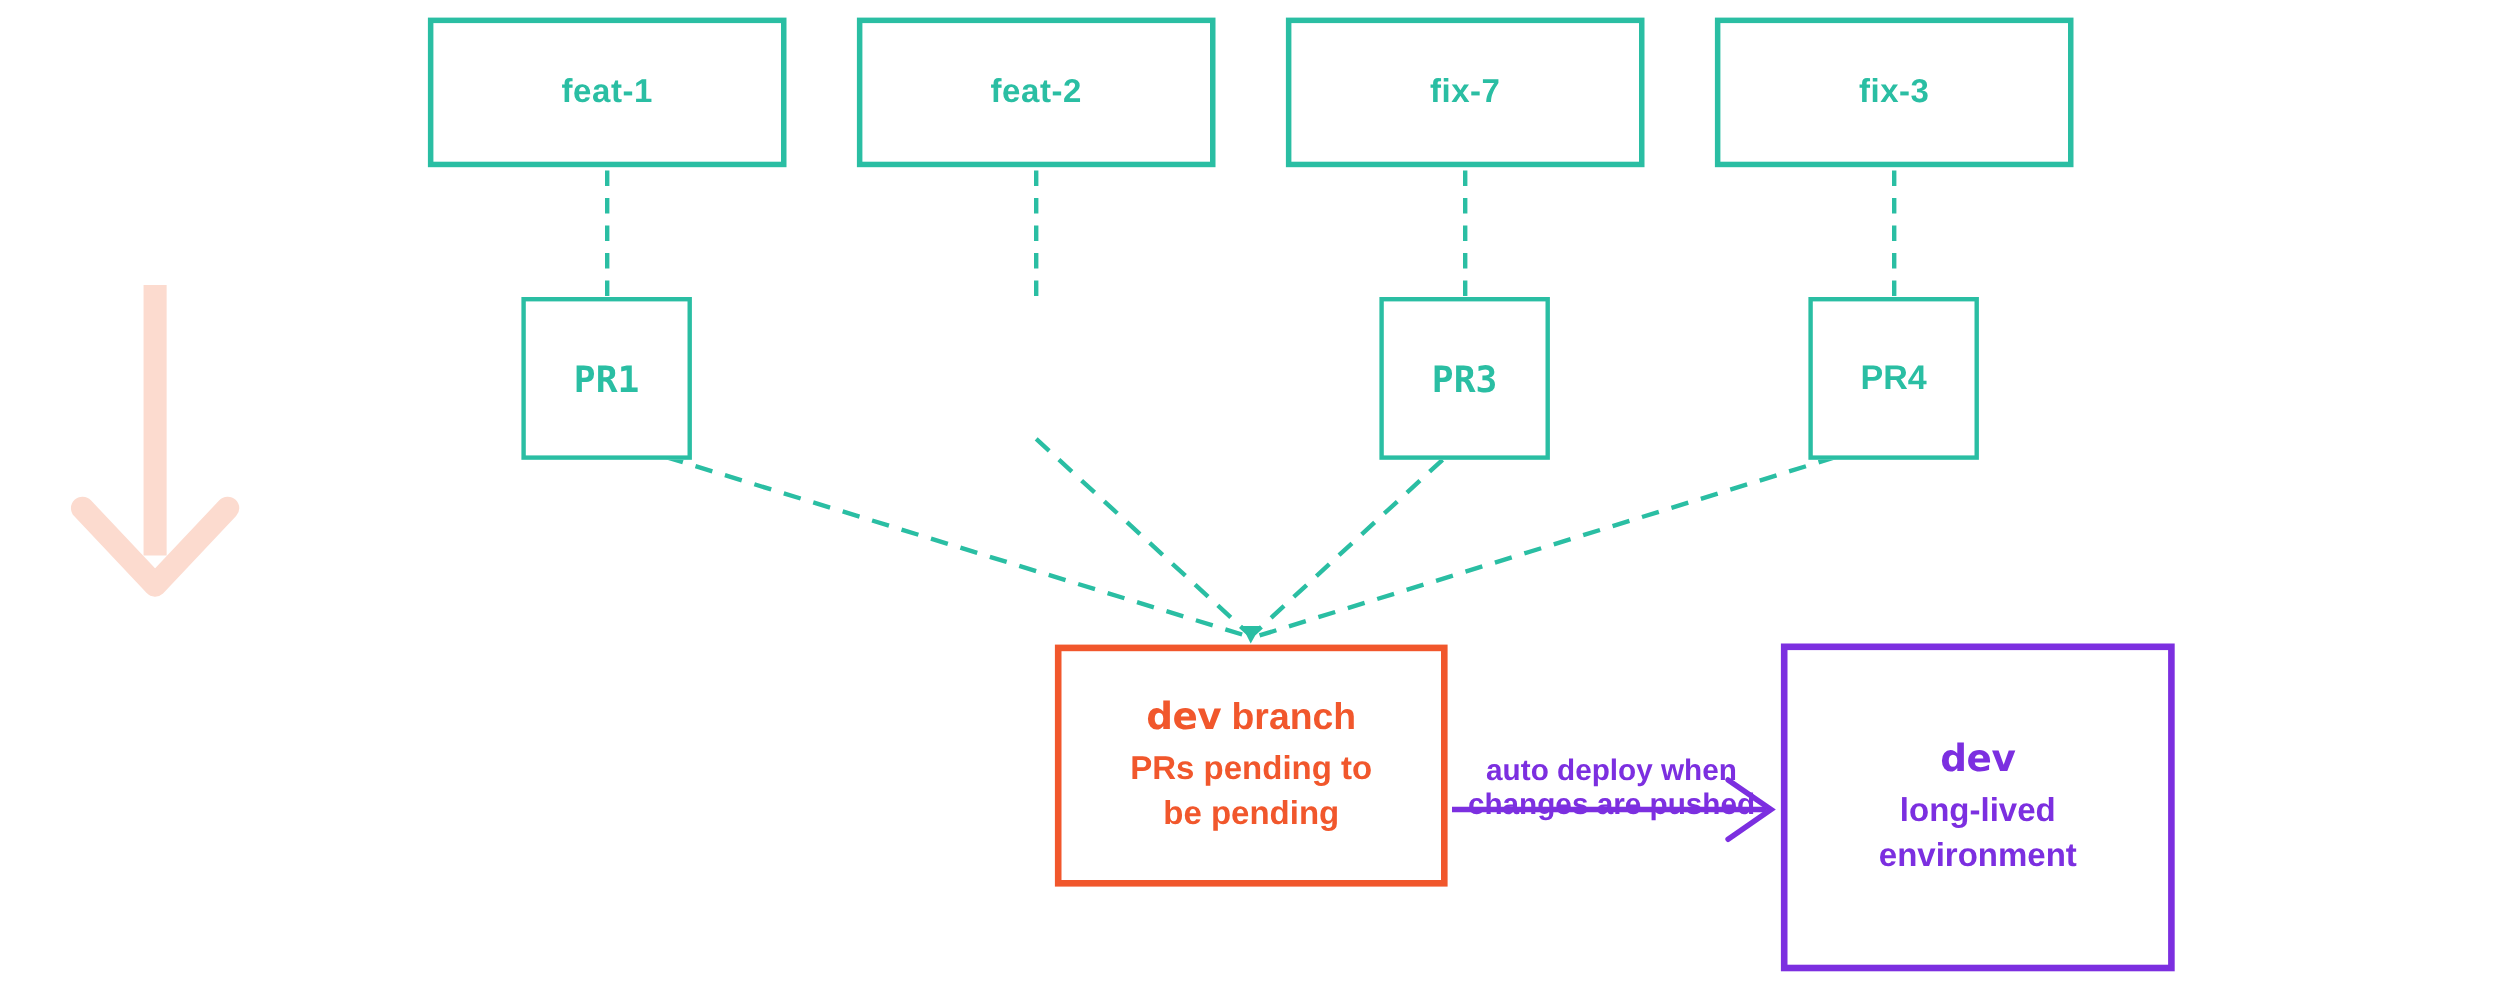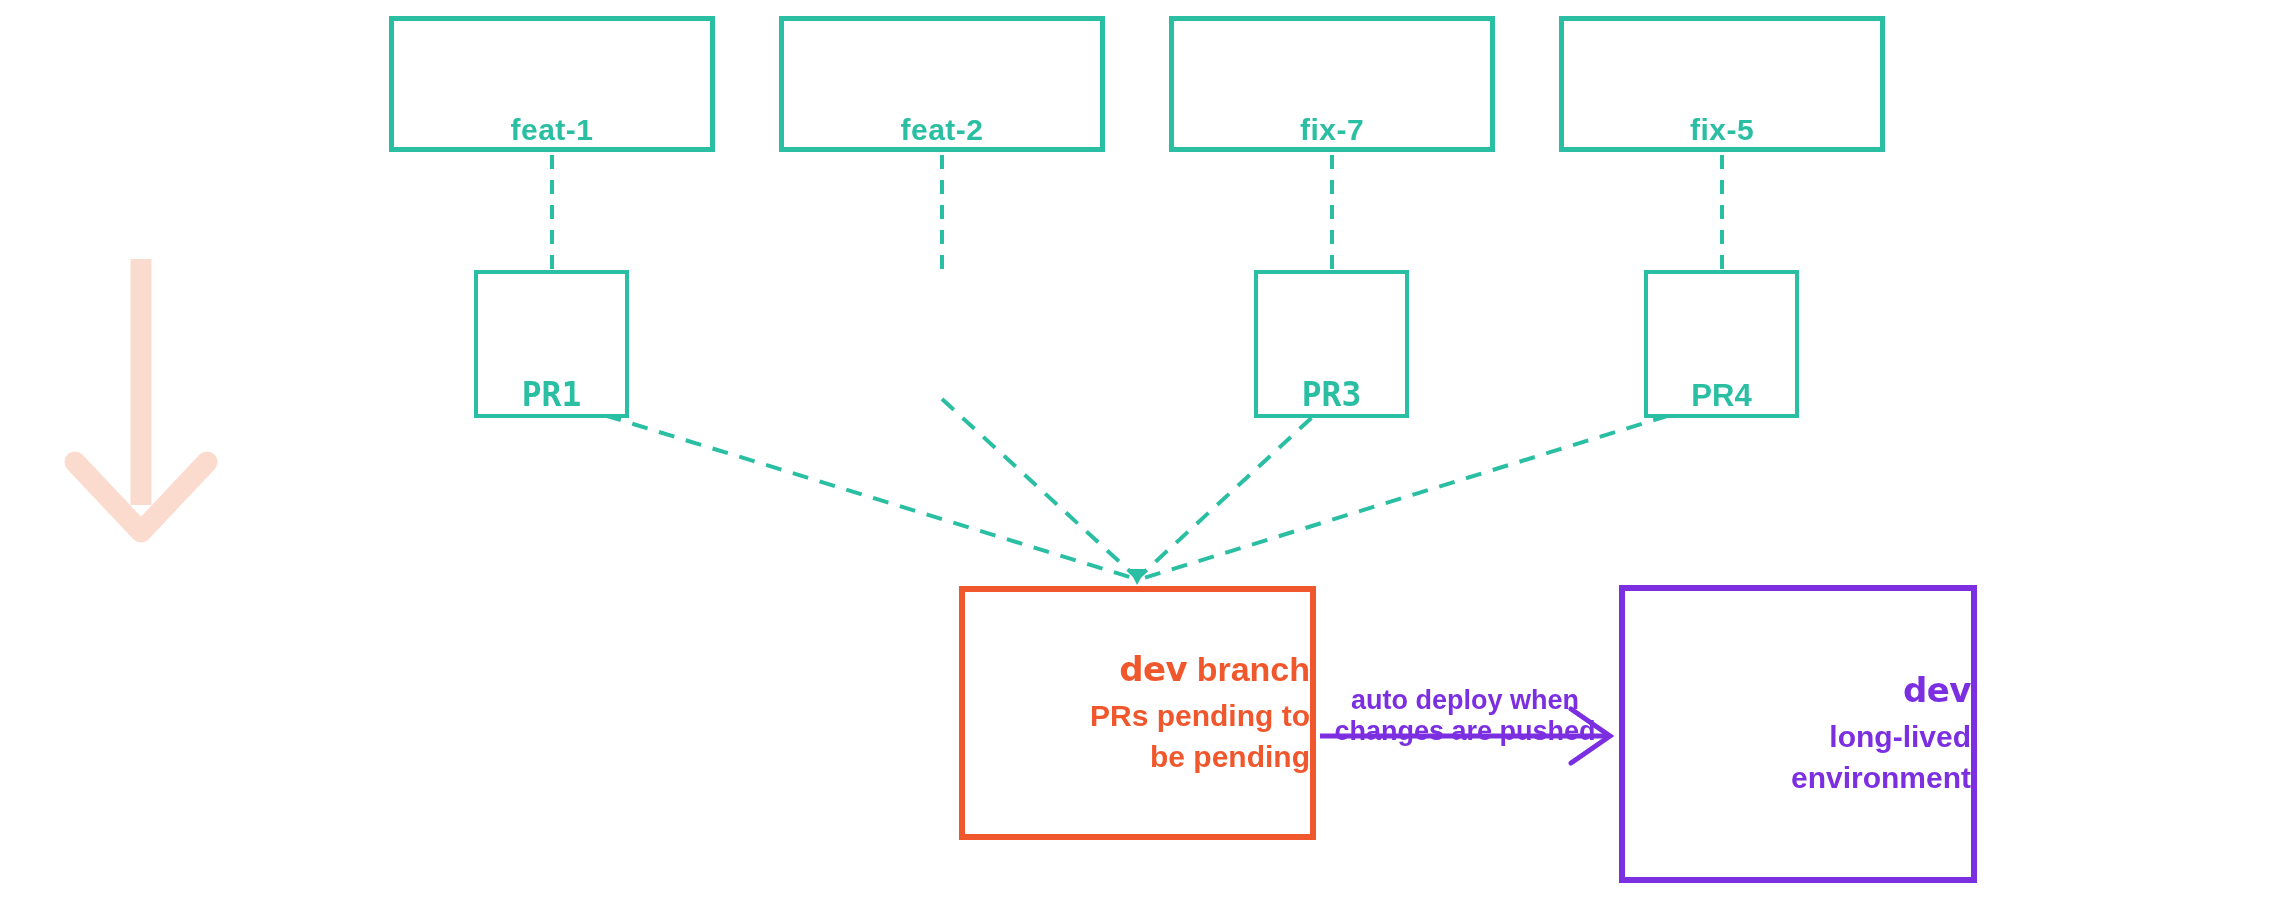--- a/index.html
+++ b/index.html
@@ -21,21 +21,21 @@
     position:absolute;
     left:0;top:0;
     width:2274px;height:902px;
     z-index:1;
   }
   .box{
     position:absolute;
     box-sizing:border-box;
     background:#ffffff;
     display:flex;
-    align-items:flex-end;
+    align-items:center;
     justify-content:center;
     text-align:center;
     z-index:2;
   }
   .branch-box{
     top:16px;
     width:326px;
     height:136px;
     border:5px solid var(--teal);
     color:var(--teal);
@@ -53,21 +53,21 @@
     font-weight:700;
   }
   .pr-mono{
     font-family:"DejaVu Sans Mono", monospace;
     font-size:33px;
   }
   .dev-branch-box{
     left:959px;
     top:586px;
     width:357px;
-    height:254px;
+    height:220px;
     border:6px solid var(--orange);
     color:var(--orange);
     flex-direction:column;
   }
   .dev-env-box{
     left:1619px;
     top:585px;
     width:358px;
     height:298px;
     border:6px solid var(--purple);
@@ -140,21 +140,21 @@
   <div class="box branch-box" style="left:389px">
     <span>feat-1</span>
   </div>
   <div class="box branch-box" style="left:779px">
     <span>feat-2</span>
   </div>
   <div class="box branch-box" style="left:1169px">
     <span>fix-7</span>
   </div>
   <div class="box branch-box" style="left:1559px">
-    <span>fix-5</span>
+    <span>fix-3</span>
   </div>
 
   <div class="box pr-box pr-mono" style="left:474px">
     <span>PR1</span>
   </div>
   <div class="box pr-box pr-mono" style="left:1254px">
     <span>PR3</span>
   </div>
   <div class="box pr-box" style="left:1644px">
     <span>PR4</span>

